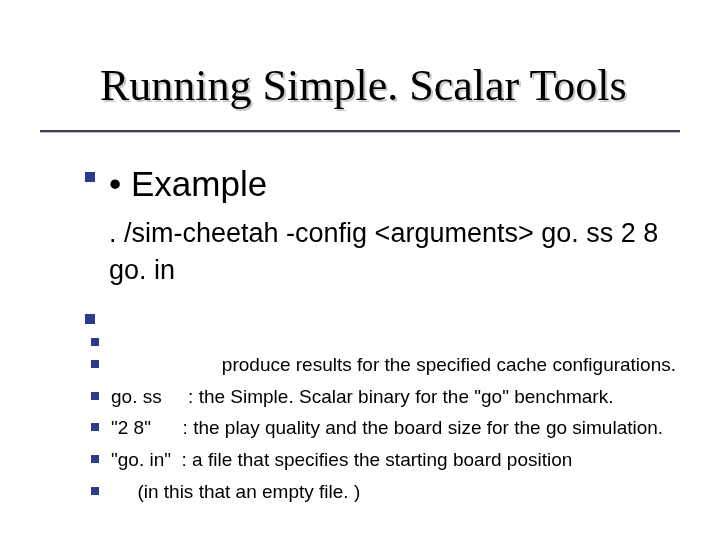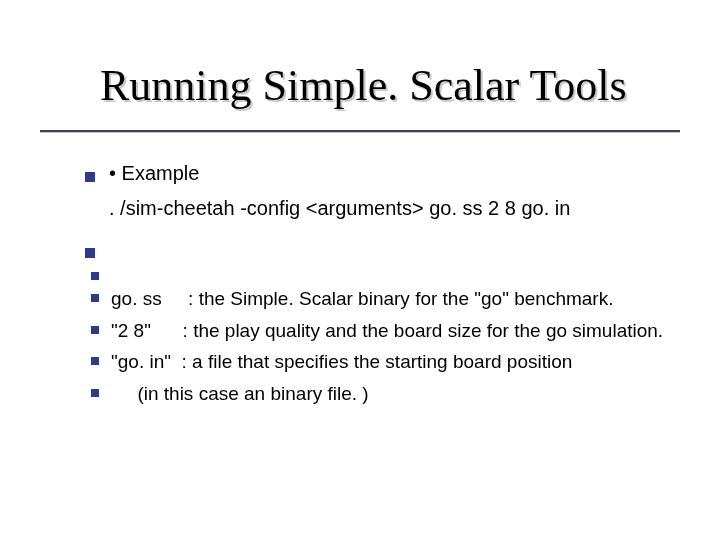--- a/index.html
+++ b/index.html
@@ -65,25 +65,25 @@
     margin-right: 14px;
   }
   .bullet-sq.small {
     width: 8px;
     height: 8px;
     margin-top: 8px;
     margin-right: 12px;
     margin-left: 6px;
   }
   .h2 {
-    font-size: 20px;
+    font-size: 35px;
     line-height: 1.35;
   }
   .cmd {
-    font-size: 20px;
+    font-size: 27px;
     margin: 8px 0 14px 24px;
     line-height: 1.35;
   }
   .detail {
     font-size: 19px;
     line-height: 1.35;
     white-space: pre;
   }
 </style>
 </head>
@@ -106,29 +106,33 @@
 
     <div class="row">
       <div class="bullet-sq"></div>
     </div>
 
     <div class="row">
       <div class="bullet-sq small"></div>
     </div>
     <div class="row">
       <div class="bullet-sq small"></div>
+      <div class="detail">                     produce results for the specified cache configurations.</div>
+    </div>
+    <div class="row">
+      <div class="bullet-sq small"></div>
       <div class="detail">go. ss     : the Simple. Scalar binary for the "go" benchmark.</div>
     </div>
     <div class="row">
       <div class="bullet-sq small"></div>
       <div class="detail">"2 8"      : the play quality and the board size for the go simulation.</div>
     </div>
     <div class="row">
       <div class="bullet-sq small"></div>
       <div class="detail">"go. in"  : a file that specifies the starting board position</div>
     </div>
     <div class="row">
       <div class="bullet-sq small"></div>
-      <div class="detail">     (in this case an binary file. )</div>
+      <div class="detail">     (in this that an empty file. )</div>
     </div>
 
   </div>
 </div>
 
 </body></html>

